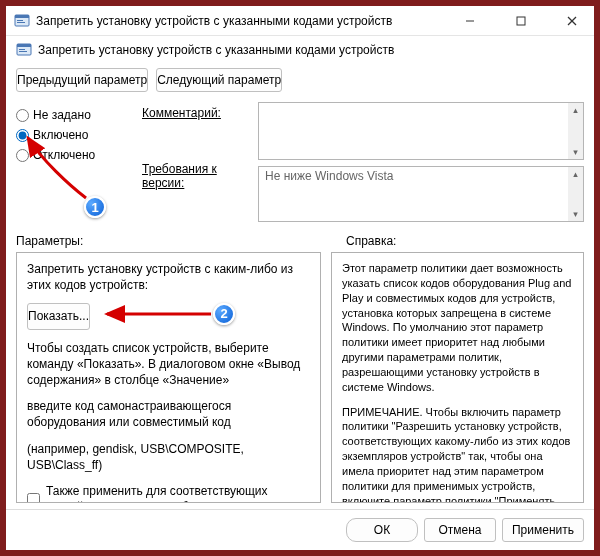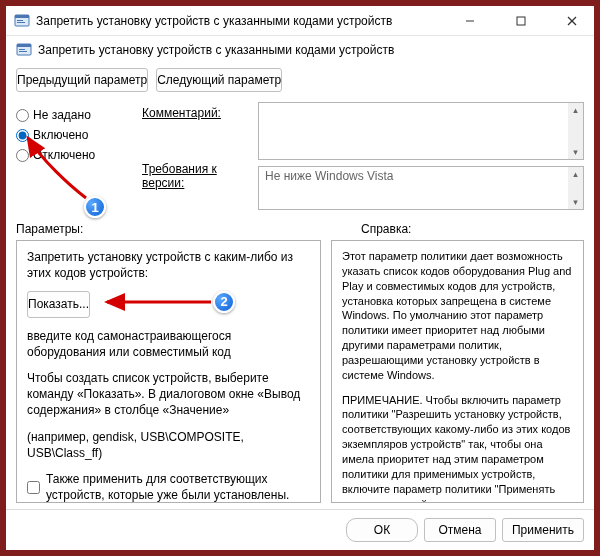--- a/index.html
+++ b/index.html
@@ -35,22 +35,22 @@
   .radios { display:flex; flex-direction:column; gap:6px; padding-top:6px; }
   .radio { display:flex; align-items:center; gap:4px; }
   input[type=radio] { accent-color:#0067c0; margin:0; }
   .lblcol { display:flex; flex-direction:column; gap:42px; padding-top:4px; text-align:left;text-decoration:underline; }
   .txtarea {
     border:1px solid #b5b5b5; background:#fff; height:58px; width:100%;
     padding:2px 16px 2px 4px; position:relative; color:#666;
   }
   .sb { position:absolute; right:0; top:0; bottom:0; width:15px; background:#f0f0f0; display:flex; flex-direction:column; justify-content:space-between; align-items:center; }
   .sb span { font-size:9px; color:#666; line-height:14px; }
-  .reqbox { border:1px solid #b5b5b5; background:#fff; height:44px; width:100%; padding:2px 16px 2px 6px; position:relative; font-size:12px; color:#666; }
-  .labels2 { display:grid; grid-template-columns: 320px 1fr; padding:6px 10px 2px; gap:25px; }
+  .reqbox { border:1px solid #b5b5b5; background:#fff; height:56px; width:100%; padding:2px 16px 2px 6px; position:relative; font-size:12px; color:#666; }
+  .labels2 { display:grid; grid-template-columns: 320px 1fr; padding:6px 10px 2px; gap:10px; }
   .panels { display:grid; grid-template-columns: 305px 1fr; gap:10px; padding:2px 10px 6px; flex:1; min-height:0;}
   .panel { border:1px solid #b0b0b0; padding:8px 10px; font-size:12px; line-height:1.35; overflow:hidden; position:relative;}
   .panel p { margin:0 0 10px; }
   .helpbox { font-size:11px; line-height:1.35; overflow:hidden; }
   .helpbox p { margin:0 0 10px; }
   .chkrow { display:flex; align-items:center; gap:6px; }
   input[type=checkbox]{ margin:1px 0 0 0; }
   .footer {
     border-top:1px solid #ddd; padding:8px 10px; display:flex; justify-content:flex-end; gap:6px;
   }
@@ -163,22 +163,22 @@
 
   <div class="labels2">
     <div>Параметры:</div>
     <div>Справка:</div>
   </div>
 
   <div class="panels">
     <div class="panel" style="position:relative;">
       <p>Запретить установку устройств с каким-либо из этих кодов устройств:</p>
       <button class="win" style="margin-bottom:10px;">Показать...</button>
+      <p>Чтобы создать список устройств, выберите команду «Показать». В диалоговом окне «Вывод содержания» в столбце «Значение»</p>
       <p>введите код самонастраивающегося оборудования или совместимый код</p>
-      <p>Чтобы создать список устройств, выберите команду «Показать». В диалоговом окне «Вывод содержания» в столбце «Значение»</p>
       <p>(например, gendisk, USB\COMPOSITE, USB\Class_ff)</p>
       <div class="chkrow">
         <input type="checkbox" style="">
         <span>Также применить для соответствующих устройств, которые уже были установлены.</span>
       </div>
 
       
       <svg class="anno" style="left:84px; top:48px;" width="120" height="26">
         <defs>
             <marker id="ah2" markerWidth="8" markerHeight="8" refX="6" refY="3" orient="auto">

